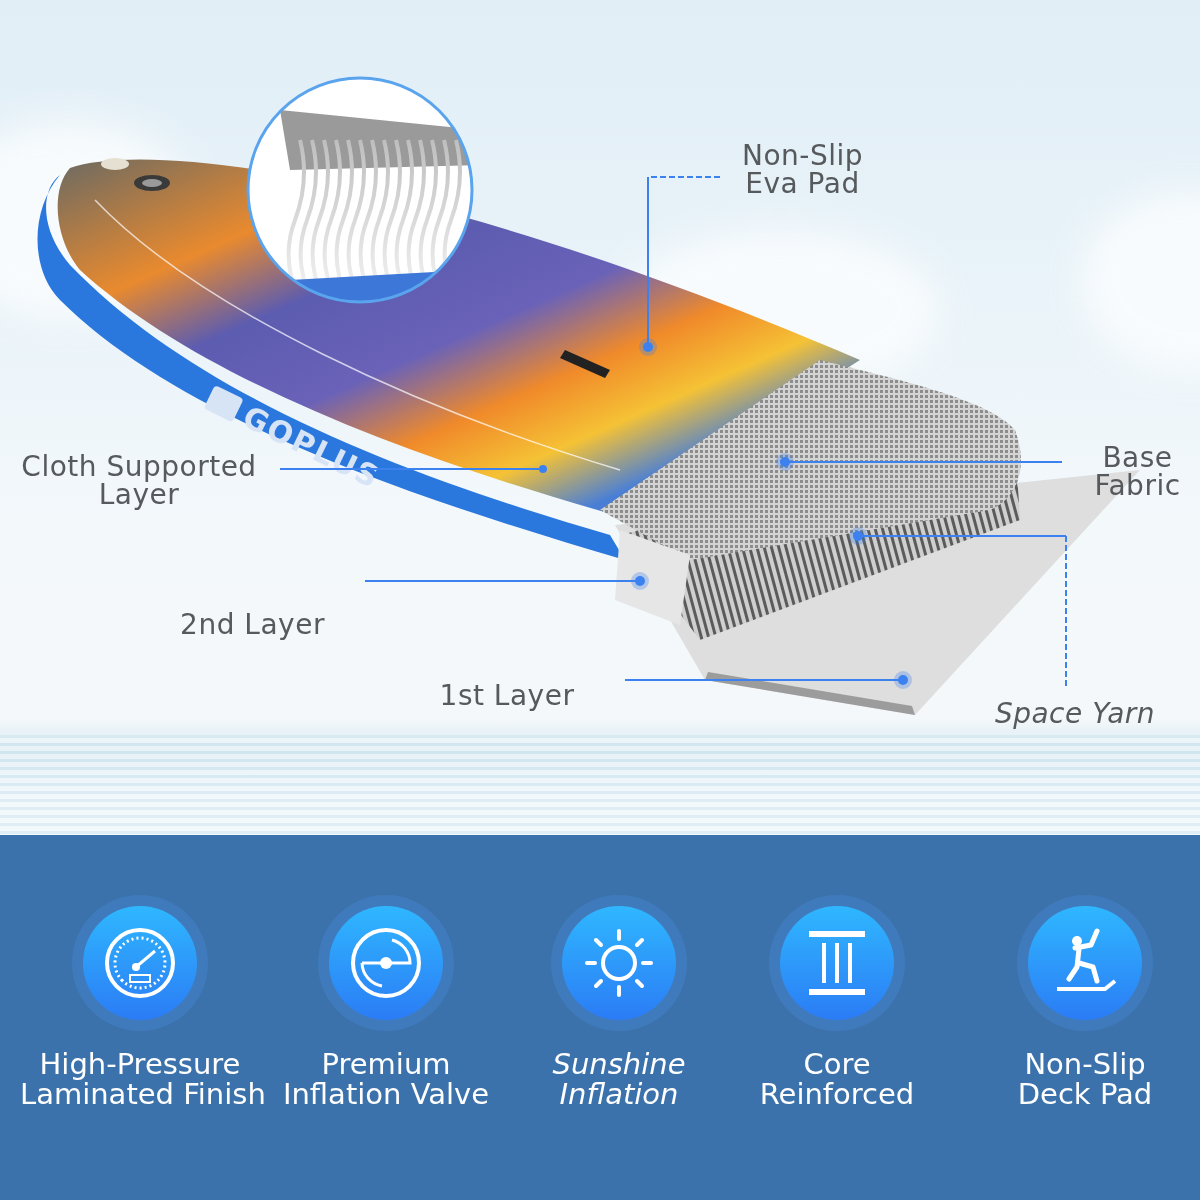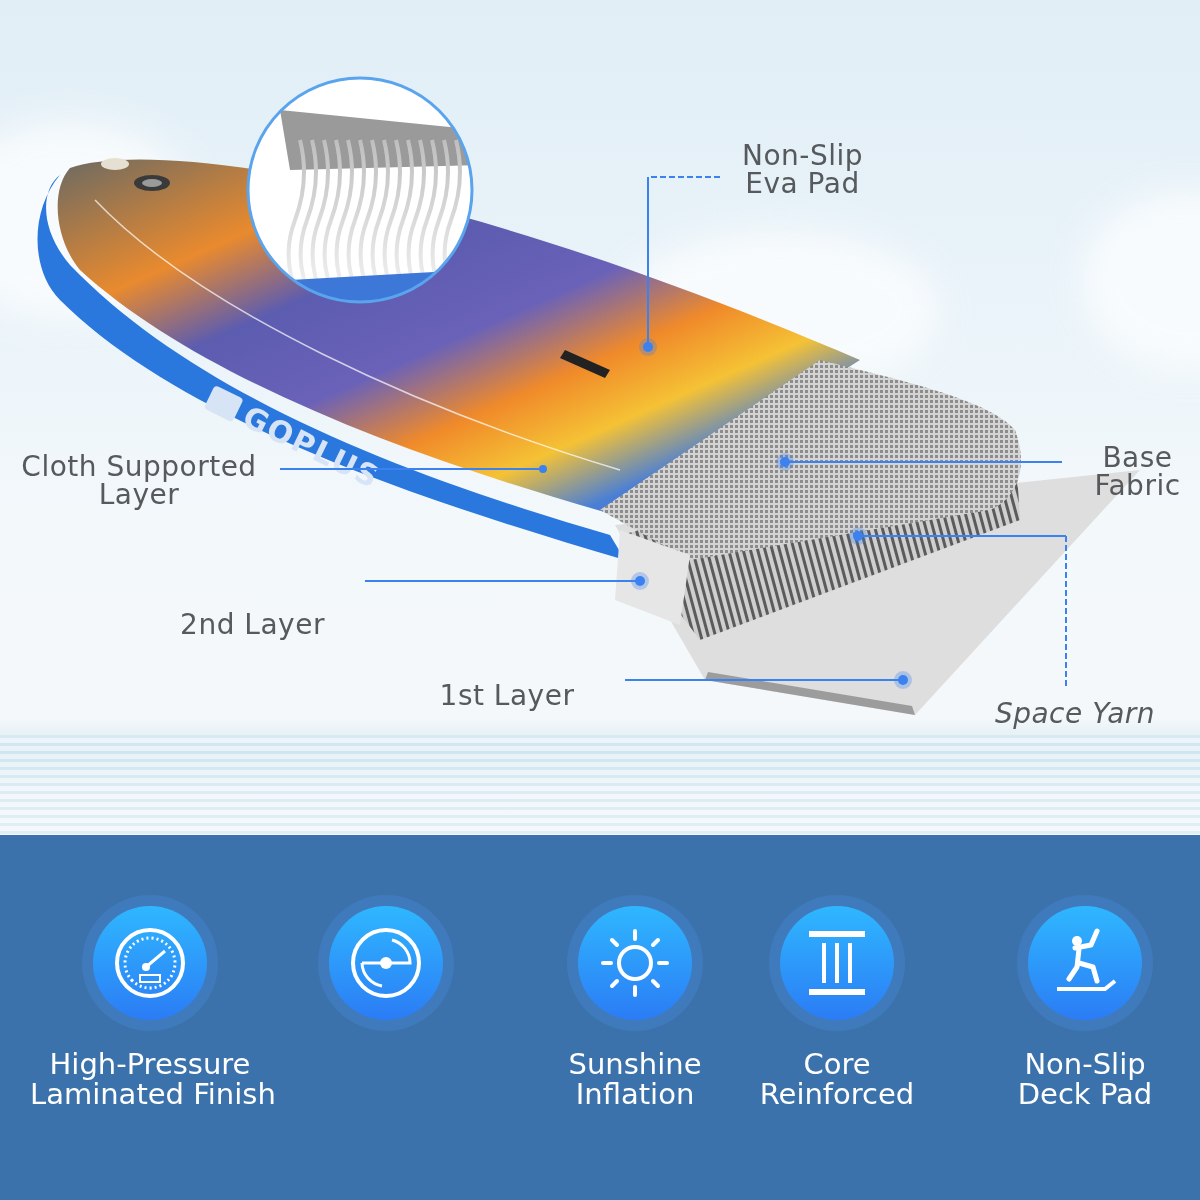--- a/index.html
+++ b/index.html
@@ -142,21 +142,21 @@
 </div>
 <div class="label" style="left:432px;top:667px;width:150px;margin-top:15px;">
   <div>1st Layer</div>
 </div>
 <div class="label" style="left:985px;top:700px;width:180px;font-style:italic;">
   <div>Space Yarn</div>
 </div>
 
 <div class="bottom"></div>
 
-<div class="feature" style="left:30px;text-align:center;">
+<div class="feature" style="left:20px;text-align:center;">
   <div class="badge-halo">
       <div class="badge">
     <svg width="80" height="80" viewBox="0 0 80 80">
       <circle cx="40" cy="40" r="33" fill="none" stroke="#fff" stroke-width="4"></circle>
       <circle cx="40" cy="40" r="25" fill="none" stroke="#fff" stroke-width="3" stroke-dasharray="2 3" transform="rotate(135 40 40)"></circle>
       <path d="M36 44 L 55 28" stroke="#fff" stroke-width="3"></path>
       <circle cx="36" cy="44" r="4" fill="#fff"></circle>
       <rect x="30" y="52" width="20" height="7" fill="none" stroke="#fff" stroke-width="2"></rect>
     </svg>
   </div>
@@ -171,23 +171,27 @@
   <div class="badge-halo">
       <div class="badge">
     <svg width="80" height="80" viewBox="0 0 80 80">
       <circle cx="40" cy="40" r="33" fill="none" stroke="#fff" stroke-width="4"></circle>
       <path d="M46 17 A 24 24 0 0 1 64 40 L 40 40" fill="none" stroke="#fff" stroke-width="3"></path>
       <path d="M16 40 L 40 40 M16 40 A 24 24 0 0 0 36 63" fill="none" stroke="#fff" stroke-width="3"></path>
       <circle cx="40" cy="40" r="6" fill="#fff"></circle>
     </svg>
   </div>
     </div>
-</div>
-
-<div class="feature" style="left:515px;">
+  <div class="ftext">
+    <div>Premium</div>
+    <div>Inflation Valve</div>
+  </div>
+</div>
+
+<div class="feature" style="left:499px;font-style:italic;">
   <div class="badge-halo">
       <div class="badge">
     <svg width="80" height="80" viewBox="0 0 80 80">
       <circle cx="40" cy="40" r="16" fill="none" stroke="#fff" stroke-width="4"></circle>
       <g stroke="#fff" stroke-width="4" stroke-linecap="round">
         <path d="M40 8 v8"></path>
             <path d="M40 64 v8"></path>
             <path d="M8 40 h8"></path>
             <path d="M64 40 h8"></path>
         <path d="M17 17 l5 5"></path>

